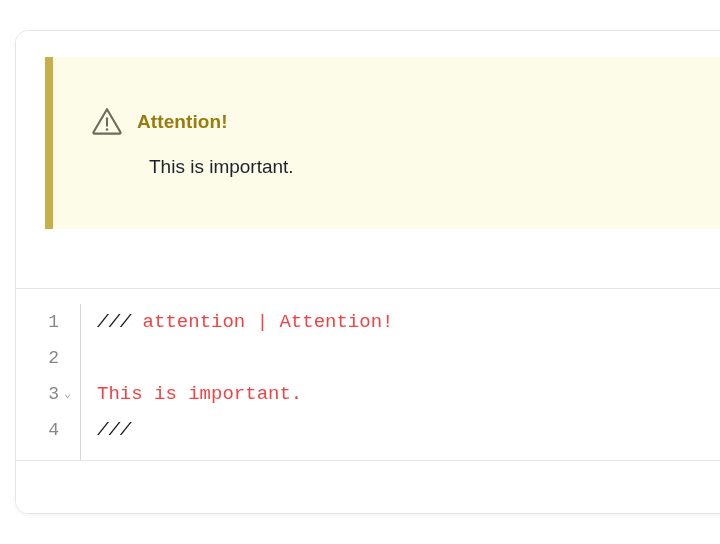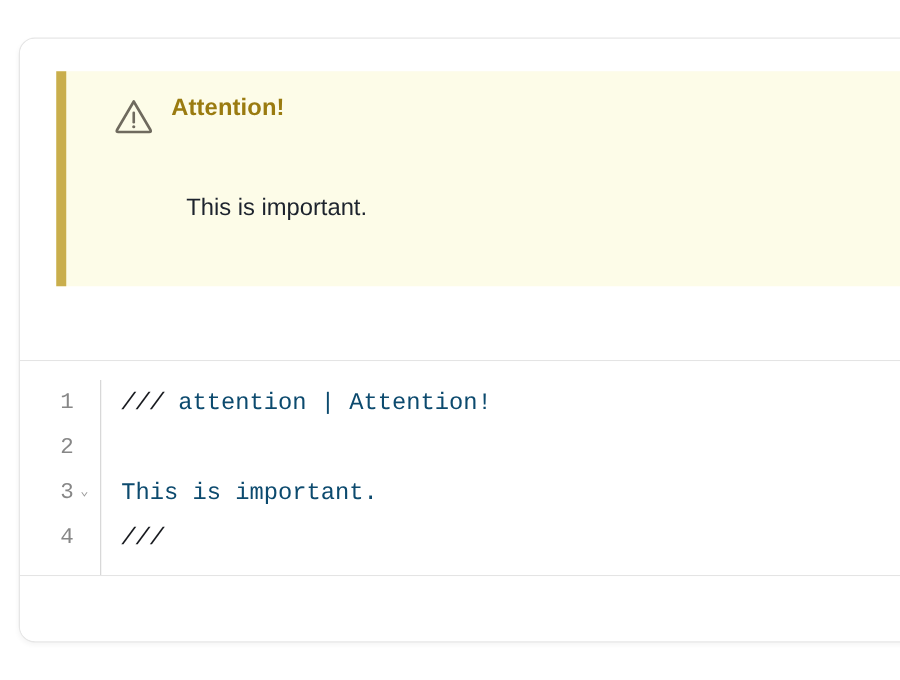--- a/index.html
+++ b/index.html
@@ -48,22 +48,23 @@
     right: 0;
     height: 172px;
     box-sizing: border-box;
     background: #fdfce8;
     border-left: 8px solid #c9ae4c;
   }
 
   #admonition-title-row {
     position: absolute;
     left: 38px;                
-    top: 20px;
-    display: flex;
+    top: 48px;
+    display: flex;
+    align-items: center;
     gap: 14px;
   }
 
   #warning-icon {
     width: 32px;
     height: 32px;
     display: block;
     flex: 0 0 auto;
   }
 
@@ -161,21 +162,21 @@
     white-space: pre;
   }
 
   .tok-fence {
     font-style: italic;
     color: #16181d;
   }
 
   .tok-plain {
     font-style: normal;
-    color: #0c4a6e;
+    color: #ef4444;
   }
 
   
   #card-footer {
     position: absolute;
     left: 0;
     right: 0;
     top: 430px;
     bottom: 0;
     background: #ffffff;

